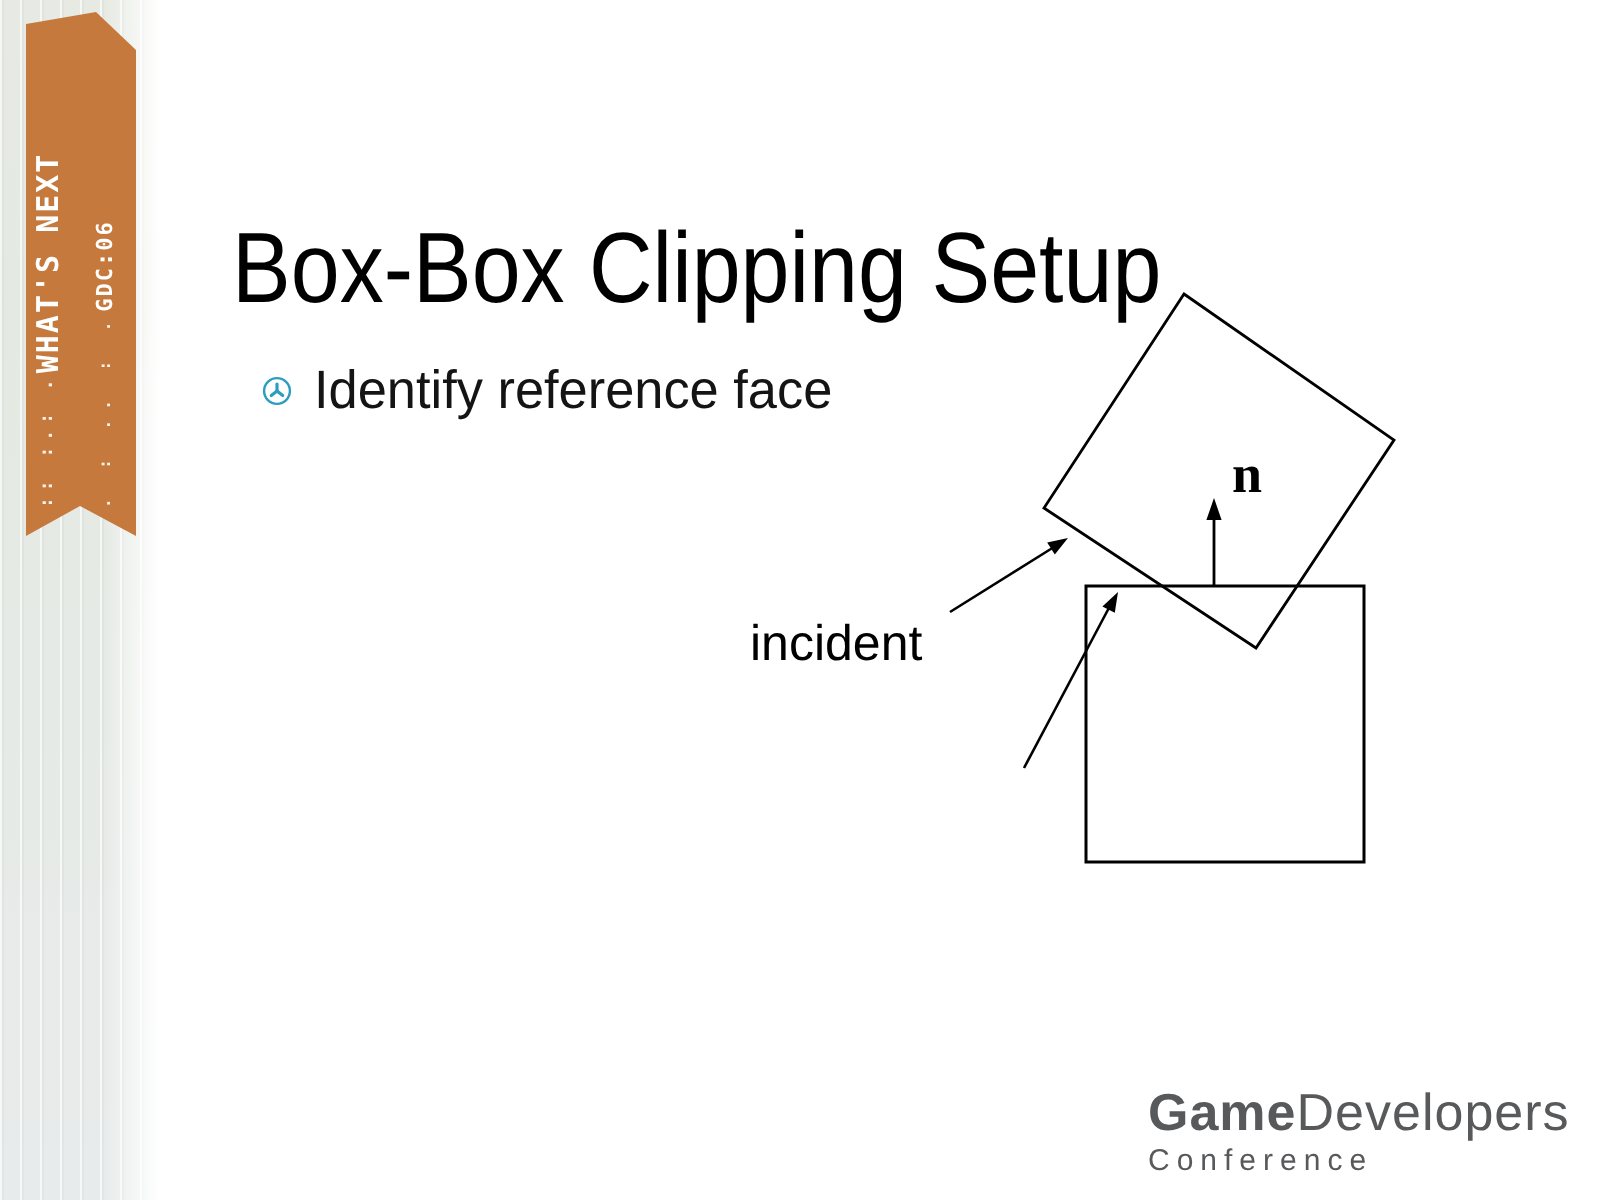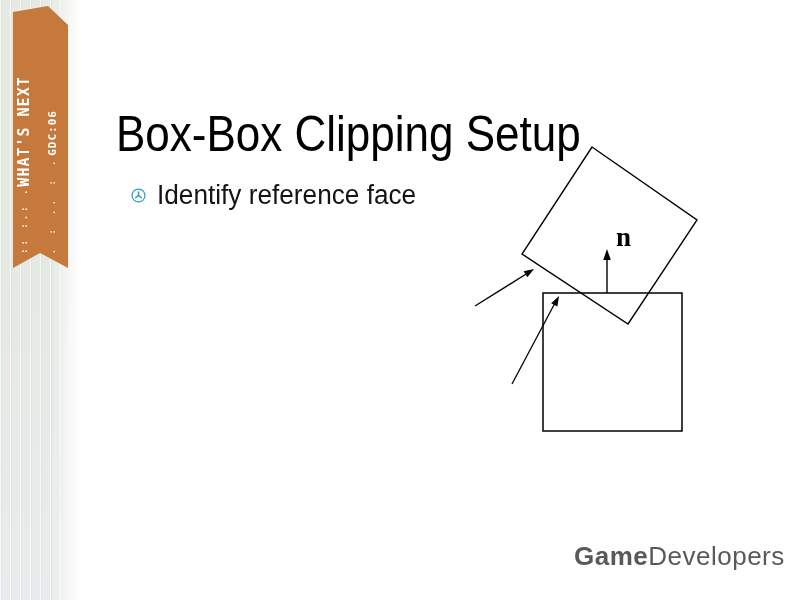--- a/index.html
+++ b/index.html
@@ -145,18 +145,20 @@
       <polygon points="534,269 527.4,277.3 523.6,271.3" stroke="none"></polygon>
     </g>
 
     <g stroke="#000000" fill="#000000">
       <line x1="512" y1="384" x2="555.5" y2="302" stroke-width="1.3"></line>
       <polygon points="559,296 557.4,306.4 551.2,303.2" stroke="none"></polygon>
     </g>
   </svg>
 
   <div class="diagram-label label-n">n</div>
+  <div class="diagram-label label-incident">incident</div>
 
   <div class="logo">
     <div class="logo-main"><span class="bold">Game</span><span>Developers</span></div>
+    <div class="logo-sub">Conference</div>
   </div>
 
 </div>
 
 </body></html>

